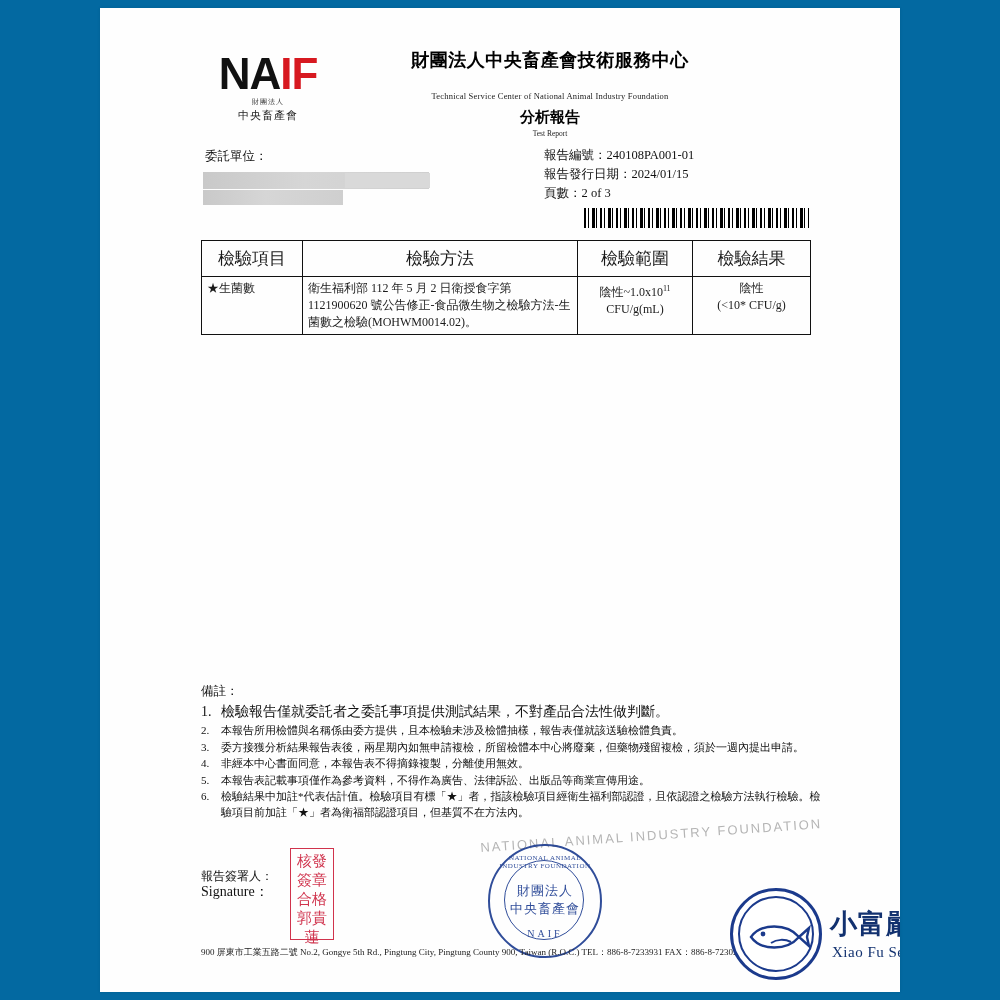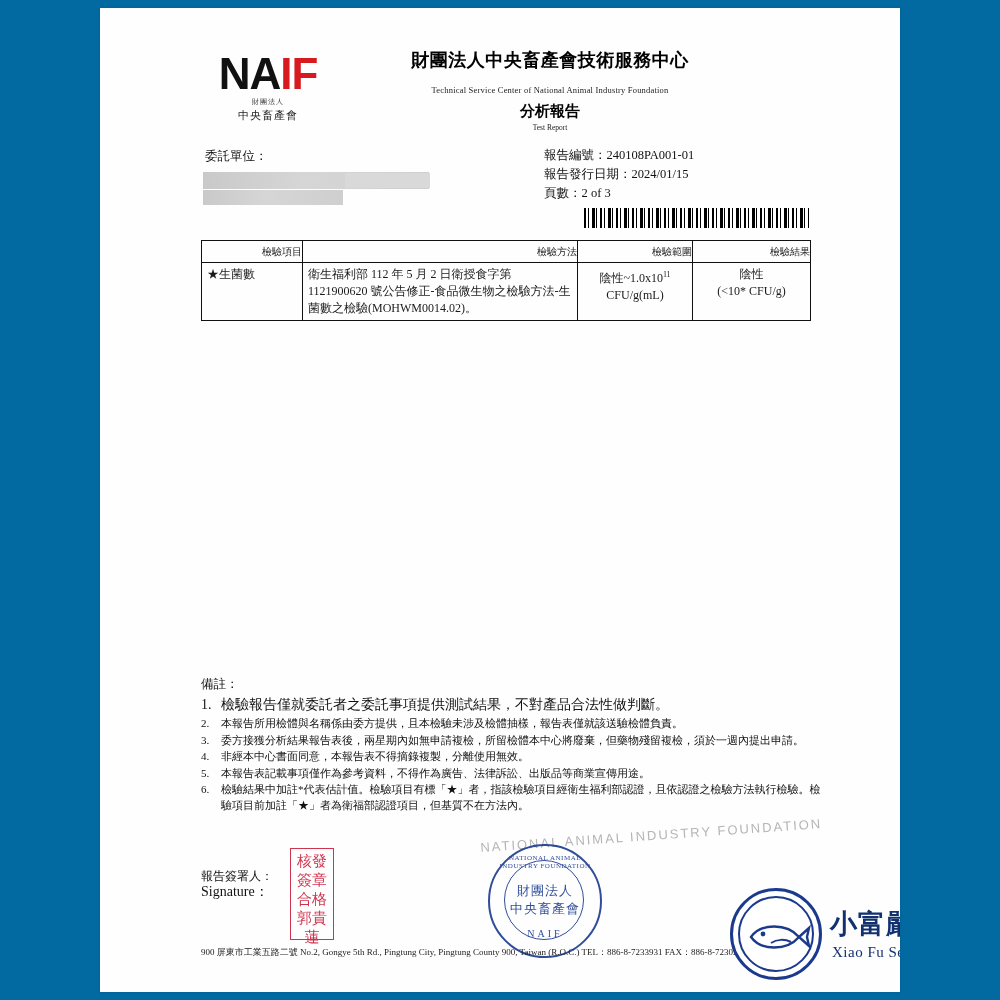--- a/index.html
+++ b/index.html
@@ -74,21 +74,21 @@
   }
   .title-cn {
     font-size: 18px;
     font-weight: bold;
     letter-spacing: 0.5px;
     color: #000;
   }
   .title-en {
     font-size: 8.5px;
     color: #222;
-    margin-top: 13px;
+    margin-top: 19px;
     letter-spacing: 0.2px;
   }
   .subtitle-cn {
     font-size: 15px;
     font-weight: bold;
     margin-top: 7px;
     color: #000;
   }
   .subtitle-en {
     font-size: 7.5px;
@@ -144,41 +144,42 @@
     border-collapse: collapse;
     font-size: 12px;
   }
   table.results th, table.results td {
     border: 1px solid #111;
     padding: 3px 5px;
     vertical-align: top;
     line-height: 17px;
   }
   table.results th {
-    text-align: right;
+    text-align: center;
     font-weight: normal;
-    font-size: 10px;
-    padding: 2px 0;
+    font-size: 17px;
+    padding: 9px 0;
   }
   .col-item { width: 100px; }
   .col-method { width: 284px; }
   .col-range { width: 110px; text-align: center; }
   .col-result { width: 116px; text-align: center; }
   sup { font-size: 8px; }
 
   
   .notes {
     position: absolute;
     left: 101px; top: 668px;
     width: 620px;
     color: #111;
   }
   .notes-title {
     font-size: 12.5px;
     margin-bottom: 2px;
+    margin-top: 7px;
   }
   .note-row {
     display: flex;
     font-size: 12.5px;
     line-height: 17px;
     margin-bottom: 1px;
   }
   .note-row.first { font-size: 14px; line-height: 20px; }
   .note-num { width: 20px; flex: 0 0 20px; }
   .note-text { flex: 1; }

